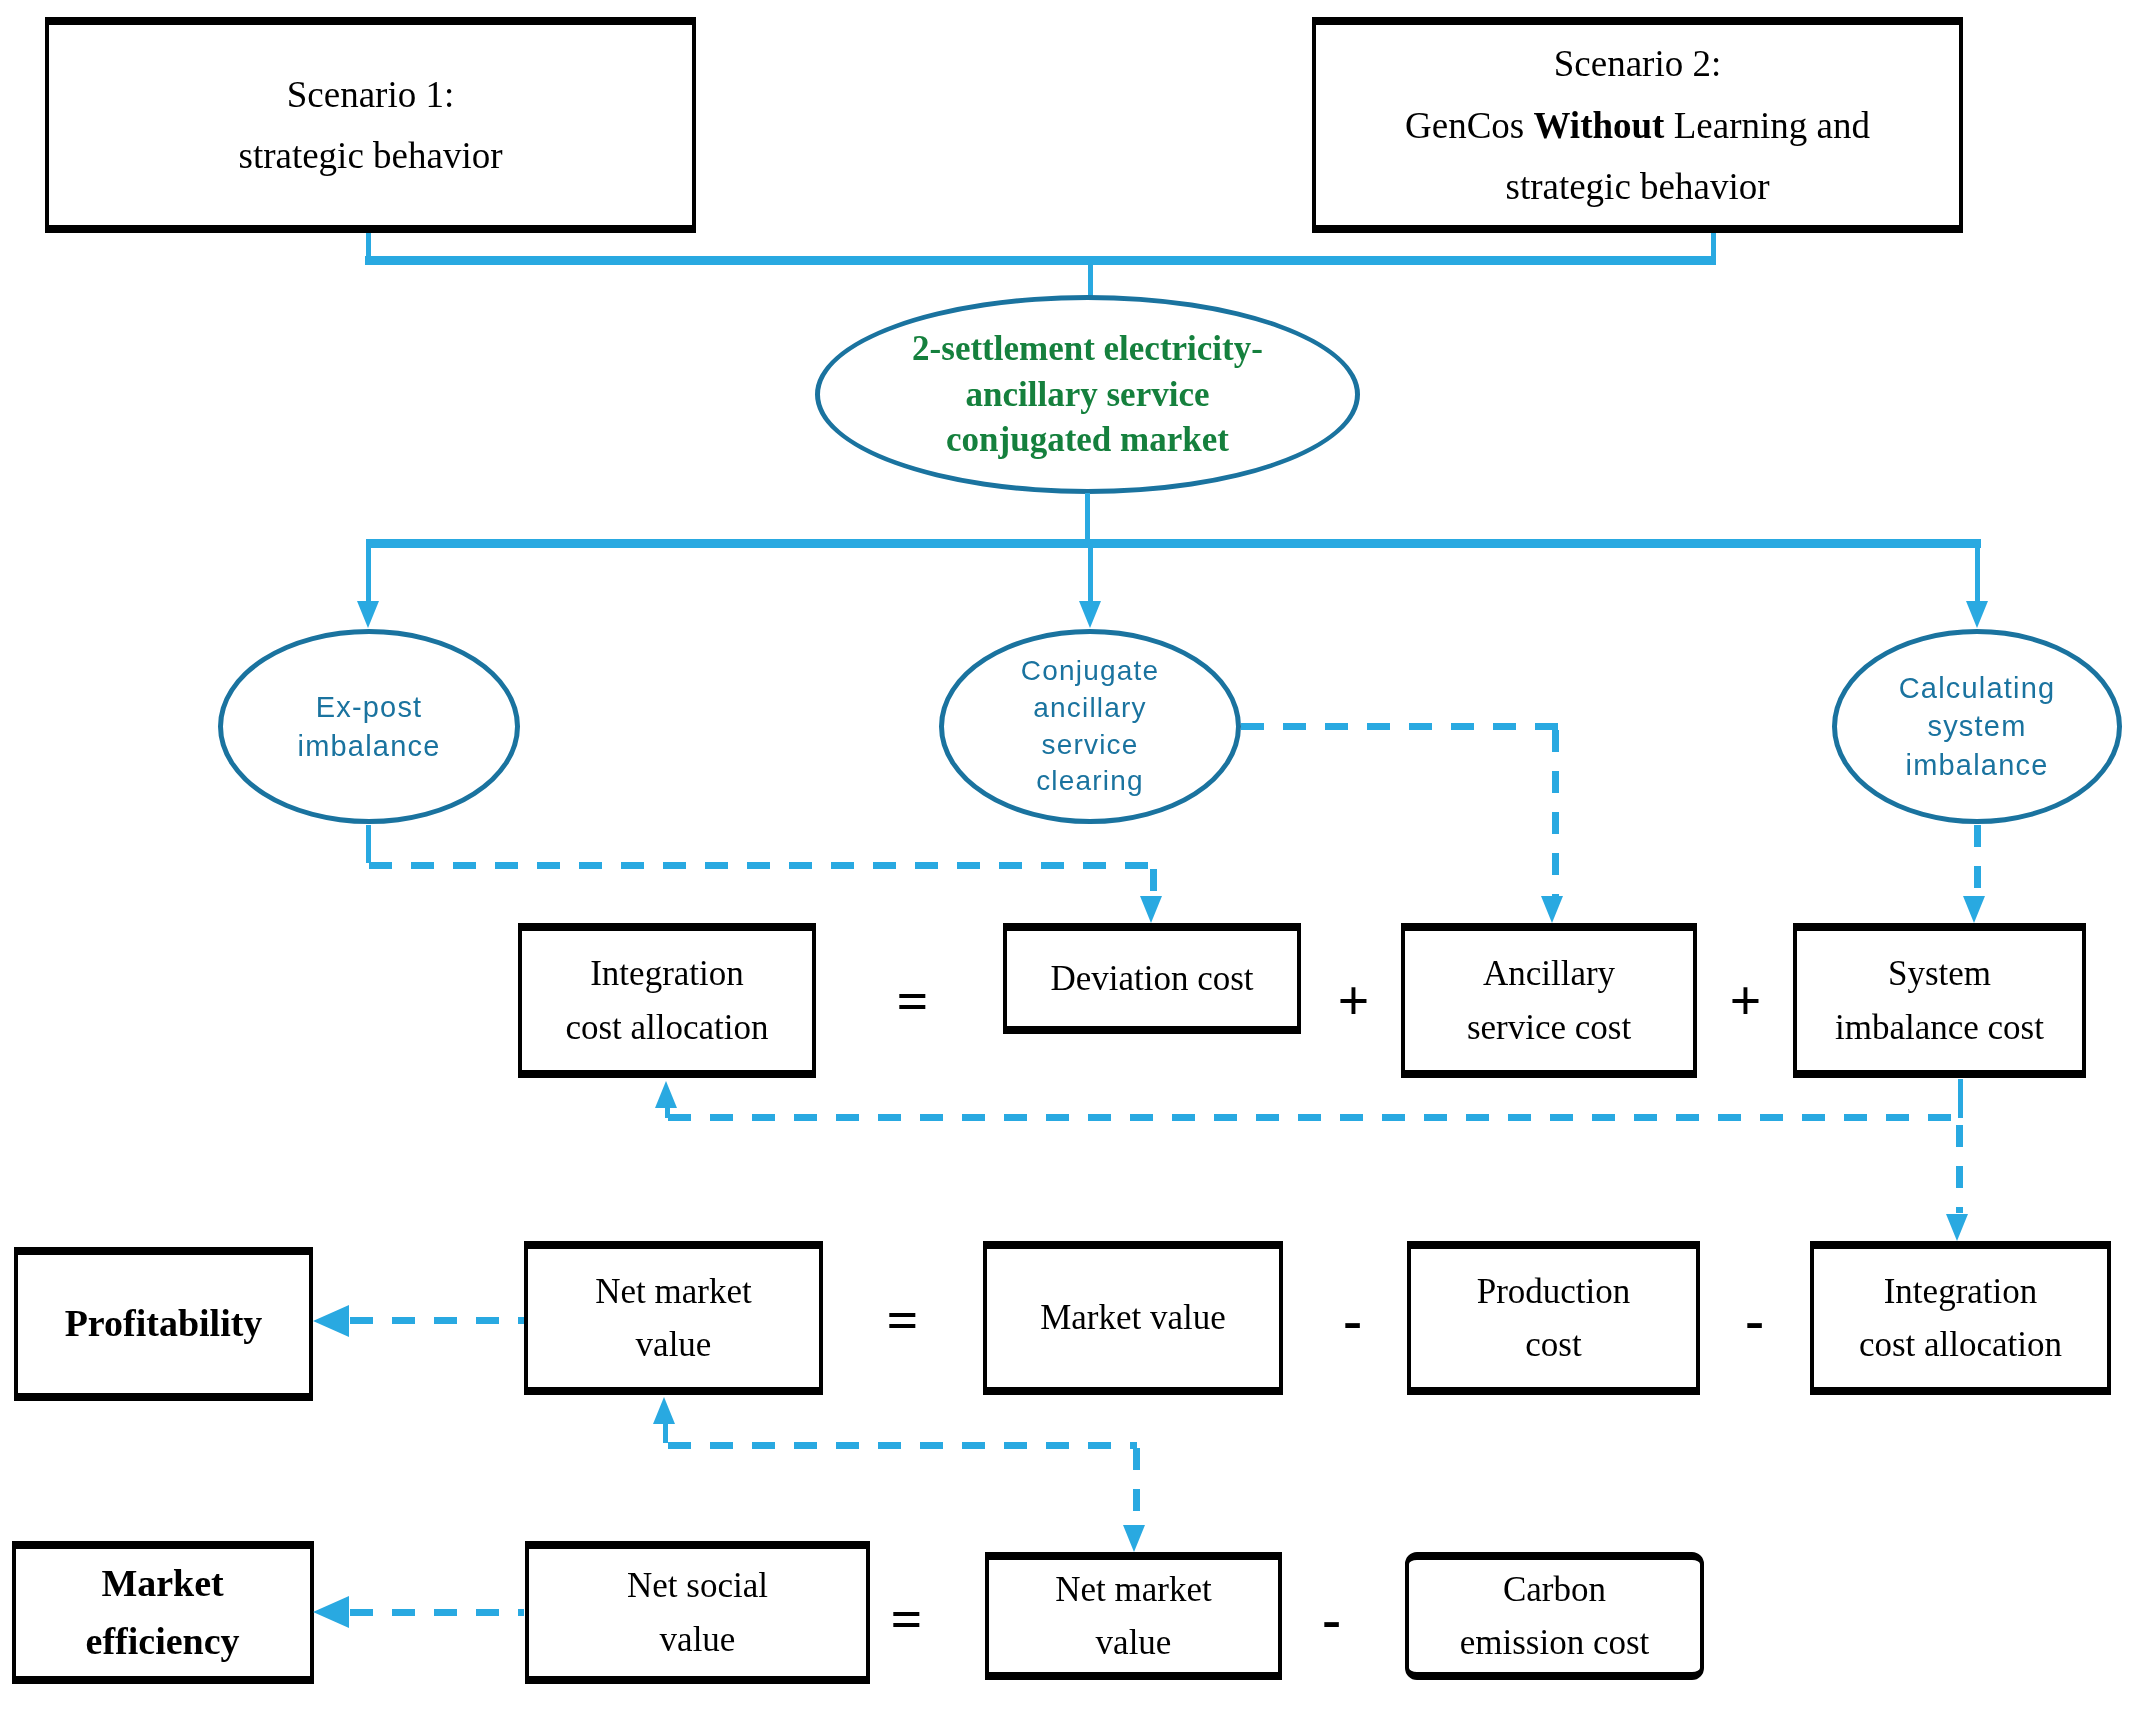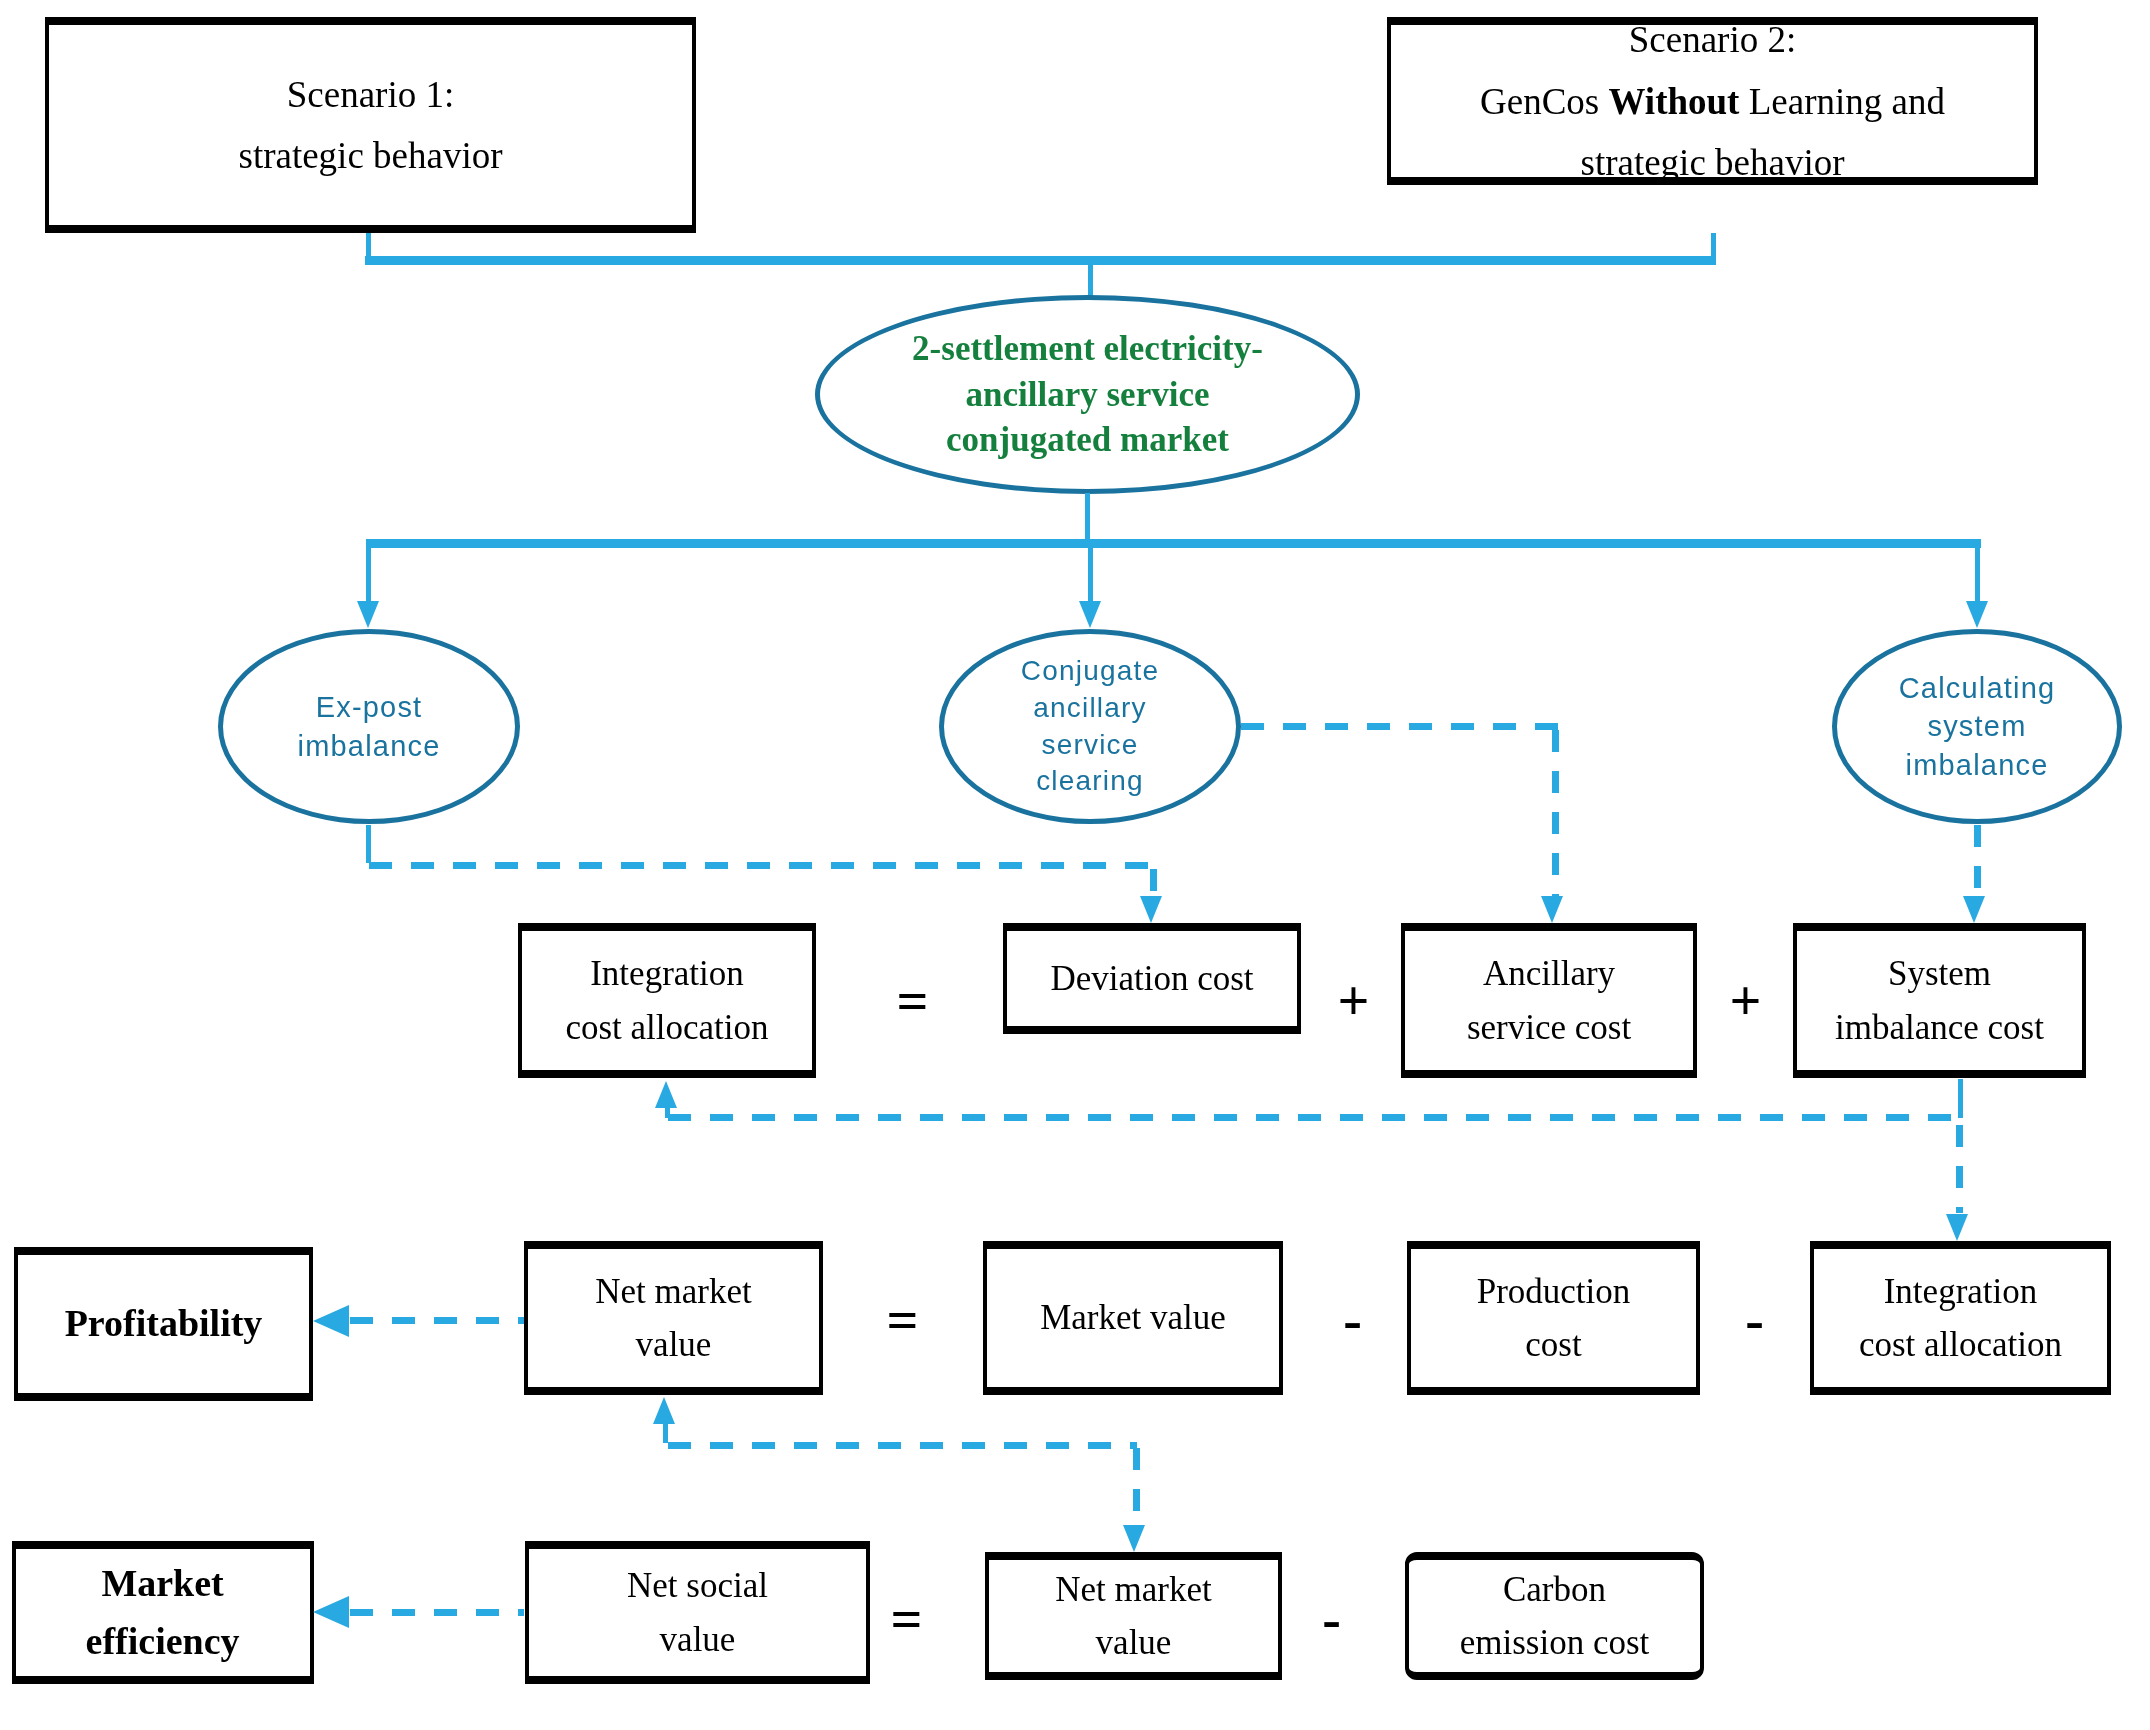--- a/index.html
+++ b/index.html
@@ -57,21 +57,21 @@
   #dh-a{left:369px;top:862px;width:785px;}
   #dv-a{left:1150px;top:869px;height:29px;}
   #ar-a{left:1140px;top:896px;}
   #dh-b{left:1241px;top:723px;width:318px;}
   #dv-b{left:1552px;top:730px;height:167px;}
   #ar-b{left:1541px;top:896px;}
   #dv-c{left:1974px;top:825px;height:72px;}
   #ar-c{left:1963px;top:896px;}
 
   #box-s1{left:45px;top:17.4px;width:651px;height:216px;}
-  #box-s2{left:1387px;top:17.4px;width:651px;height:168px;}
+  #box-s2{left:1312px;top:17.4px;width:651px;height:216px;}
 
   #box-ia1{left:518px;top:923px;width:298px;height:155px;}
   #box-dev{left:1003px;top:923px;width:298px;height:111px;}
   #box-anc{left:1401px;top:923px;width:296px;height:155px;}
   #box-sys{left:1793px;top:923px;width:293px;height:155px;}
 
   .op{position:absolute;display:flex;align-items:center;justify-content:center;
       font-weight:bold;font-size:56px;color:#000;}
   #op-eq1{left:872px;top:957px;width:81px;height:87px;}
   #op-p1{left:1313px;top:954px;width:81px;height:93px;}

